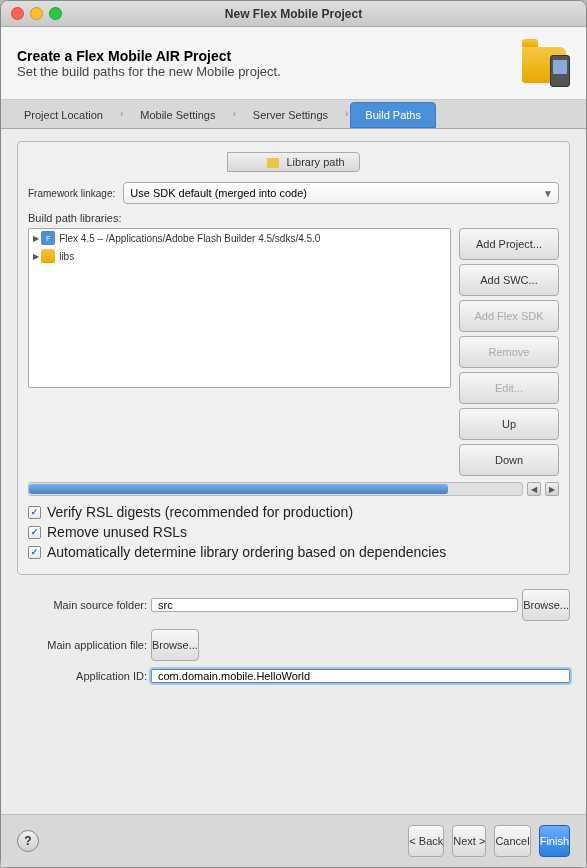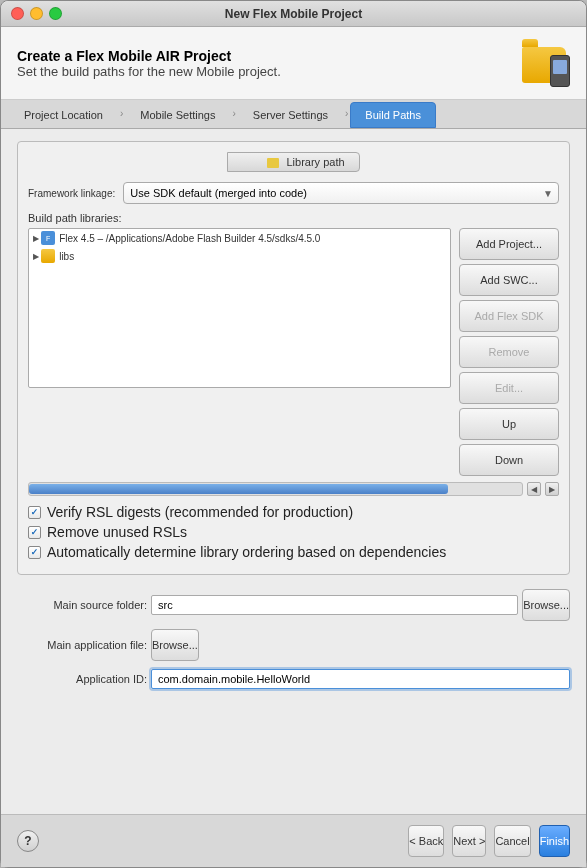--- a/index.html
+++ b/index.html
@@ -371,21 +371,21 @@
     }
     .field-label {
       font-size: 11px;
       color: #333;
       width: 130px;
       text-align: right;
       flex-shrink: 0;
     }
     .field-input {
       flex: 1;
-      height: 20px;
+      height: 14px;
       background: white;
       border: 1px solid #aaa;
       border-radius: 2px;
       font-size: 11px;
       padding: 0 6px;
     }
     .field-input.focused {
       border-color: #4a8fd9;
       outline: 2px solid rgba(74,143,217,0.4);
     }

